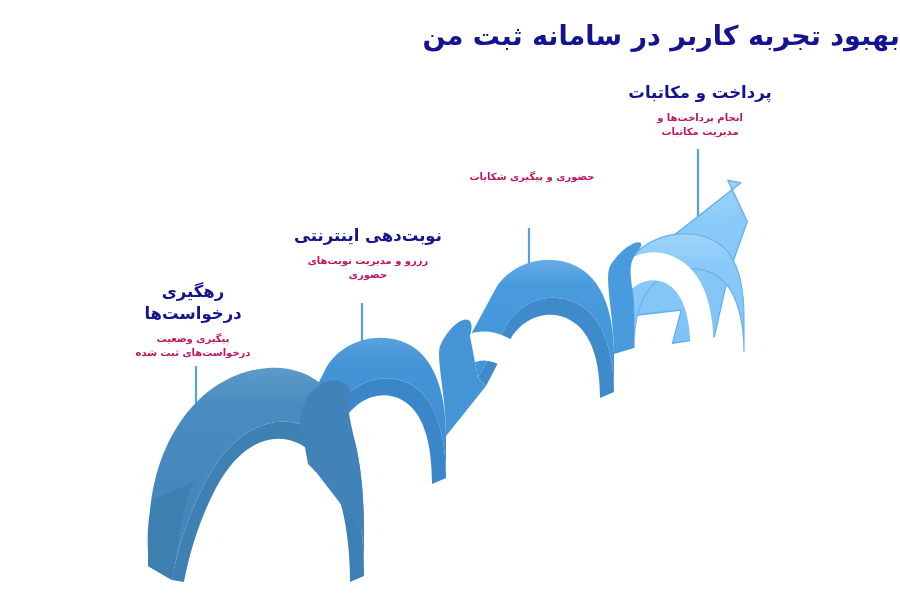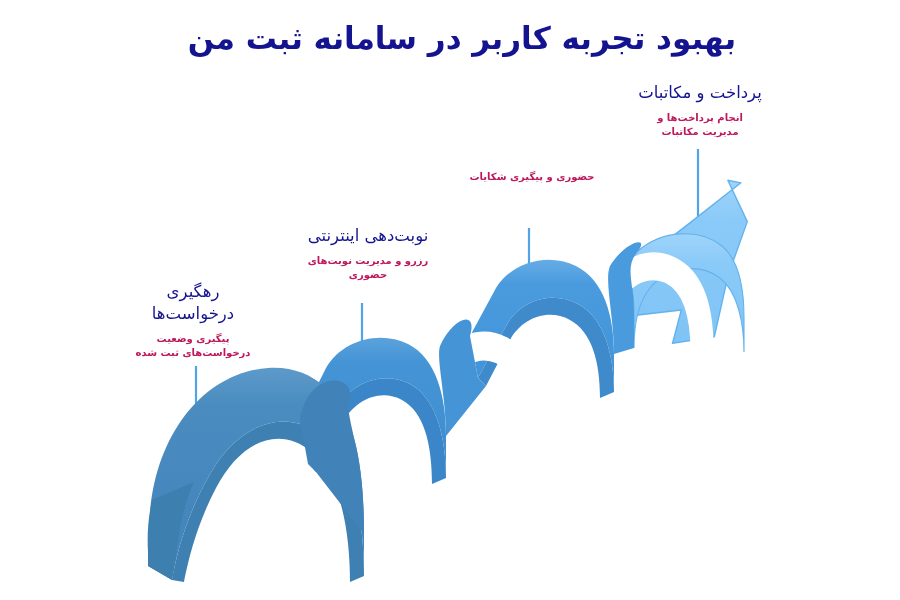--- a/index.html
+++ b/index.html
@@ -15,22 +15,22 @@
   #stage {
     position:relative;
     width:900px; height:600px;
     background:#ffffff;
   }
 
   
   #page-title {
     position:absolute;
     top:18px; left:0; width:900px;
-    text-align:center;
-    font-size:31px;
+    text-align:right;
+    font-size:27px;
     font-weight:bold;
     color:#141490;
     letter-spacing:0px;
     line-height:1.3;
     direction:rtl;
     white-space:nowrap;
     padding-left:24px;
   }
 
   
@@ -41,21 +41,21 @@
   }
 
   
   .stage-label {
     position:absolute;
     direction:rtl;
     text-align:center;
   }
   .stage-title {
     font-size:16.5px;
-    font-weight:normal;
+    font-weight:bold;
     color:#141490;
     line-height:1.32;
     white-space:pre-line;
   }
   .stage-desc {
     margin-top:7px;
     font-size:10px;
     font-weight:bold;
     color:#be185d;
     line-height:1.45;

